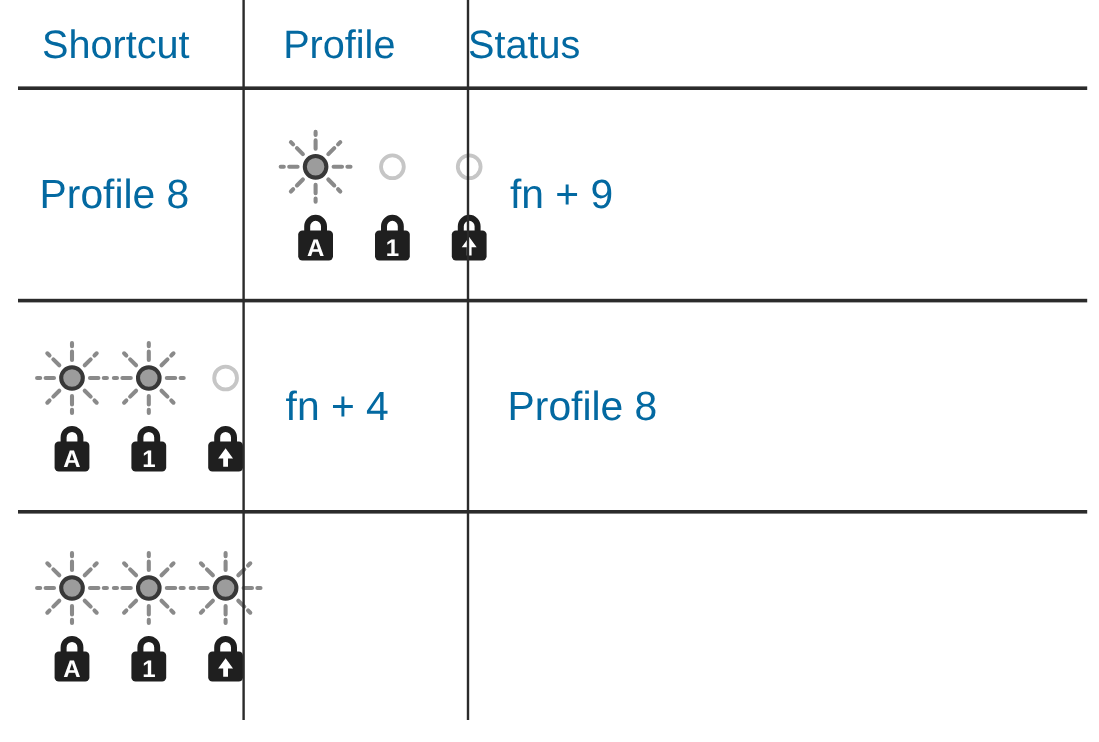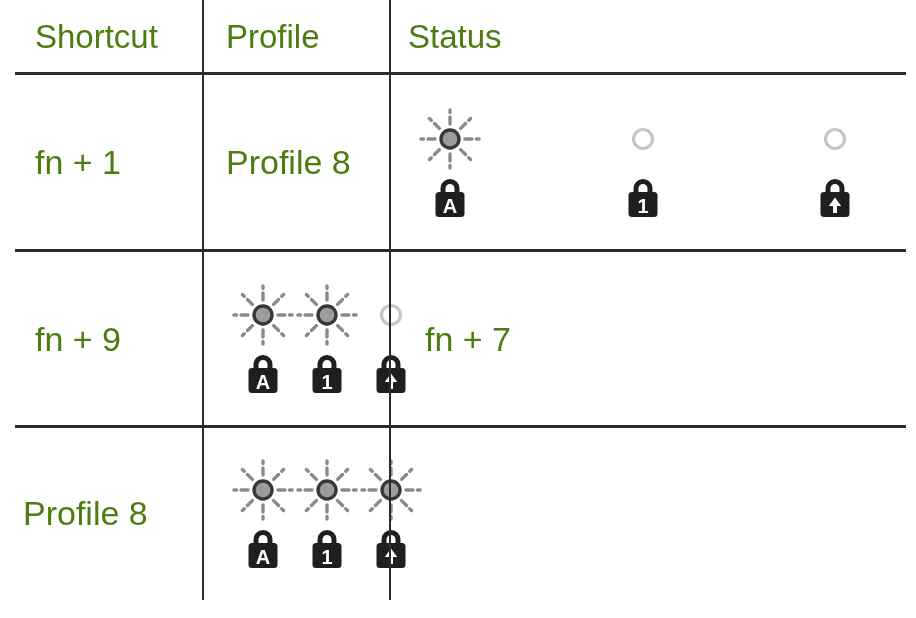--- a/index.html
+++ b/index.html
@@ -4,25 +4,25 @@
 <style>
   html,body{margin:0;padding:0;background:#fff;}
   body{width:916px;height:618px;font-family:"Liberation Sans",sans-serif;overflow:hidden;}
   .screen{position:relative;width:916px;height:618px;background:#fff;}
   .grid{
     position:absolute;top:0;left:0;width:916px;height:600px;
     display:grid;
     grid-template-columns:203px 187px 526px;
     grid-template-rows:74px 177px 176px 173px;
   }
-  .cell{display:flex;align-items:center;font-size:34px;color:#4d7c0f;}
+  .cell{display:flex;align-items:center;font-size:34px;color:#0369a1;}
   .cell.col1{padding-left:35px;}
-  .cell.col2{padding-left:23px;}
+  .cell.col2{padding-left:33px;}
   .cell.header{font-size:33px;}
-  .cell.status-header{padding-left:18px;}
+  .cell.status-header{}
   .status-cell{
     display:flex;justify-content:space-between;align-items:center;
     padding:0 49px 0 28px;
   }
   .led-group{display:flex;flex-direction:column;align-items:center;gap:2px;}
   .vline{position:absolute;top:0;width:2px;height:600px;background:#2b2b2b;}
   .vline1{left:202px;}
   .vline2{left:389px;}
   .hline{position:absolute;left:15px;width:891px;height:3px;background:#2b2b2b;}
   .hline1{top:72px;}
@@ -33,21 +33,20 @@
 <body>
 
 <div class="screen">
 
   <div class="grid">
 
     <div class="cell col1 header">Shortcut</div>
     <div class="cell col2 header">Profile</div>
     <div class="cell header status-header">Status</div>
 
-    <div class="cell col1">fn + 1</div>
     <div class="cell col2">Profile 8</div>
     <div class="status-cell">
         <div class="led-group">
           <svg width="64" height="64" viewBox="0 0 64 64">
       <g stroke="#8a8a8a" stroke-width="3.4" stroke-linecap="round" stroke-dasharray="7 4.5 2.6 10" fill="none">
               <line x1="47.0" y1="32.0" x2="62.0" y2="32.0"></line>
               <line x1="42.6" y1="21.4" x2="53.2" y2="10.8"></line>
               <line x1="32.0" y1="17.0" x2="32.0" y2="2.0"></line>
               <line x1="21.4" y1="21.4" x2="10.8" y2="10.8"></line>
               <line x1="17.0" y1="32.0" x2="2.0" y2="32.0"></line>
@@ -132,21 +131,21 @@
     <circle cx="32" cy="32" r="9.5" fill="#ffffff" stroke="#c6c6c6" stroke-width="3.2"></circle>
   </svg>
           <svg width="36" height="46" viewBox="0 0 36 46">
     <path d="M11 22 V15.5 A7 7 0 0 1 25 15.5 V22" stroke="#1f1f1f" stroke-width="5" fill="none"></path>
     <rect x="3.5" y="19" width="29" height="25" rx="3.5" fill="#1f1f1f"></rect>
     <path d="M18 24.5 L24.2 33 L20 33 L20 40 L16 40 L16 33 L11.8 33 Z" fill="#ffffff"></path>
   </svg>
         </div>
       </div>
 
-    <div class="cell col1">fn + 7</div>
+    <div class="cell col1">fn + 4</div>
     <div class="cell col2">Profile 8</div>
     <div class="status-cell">
         <div class="led-group">
           <svg width="64" height="64" viewBox="0 0 64 64">
       <g stroke="#8a8a8a" stroke-width="3.4" stroke-linecap="round" stroke-dasharray="7 4.5 2.6 10" fill="none">
               <line x1="47.0" y1="32.0" x2="62.0" y2="32.0"></line>
               <line x1="42.6" y1="21.4" x2="53.2" y2="10.8"></line>
               <line x1="32.0" y1="17.0" x2="32.0" y2="2.0"></line>
               <line x1="21.4" y1="21.4" x2="10.8" y2="10.8"></line>
               <line x1="17.0" y1="32.0" x2="2.0" y2="32.0"></line>

